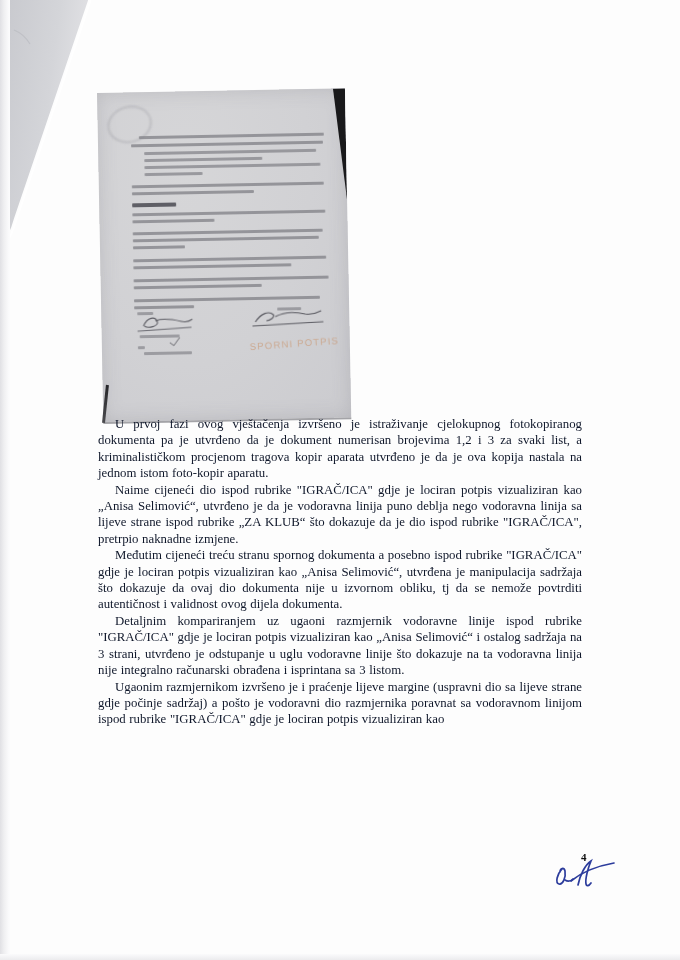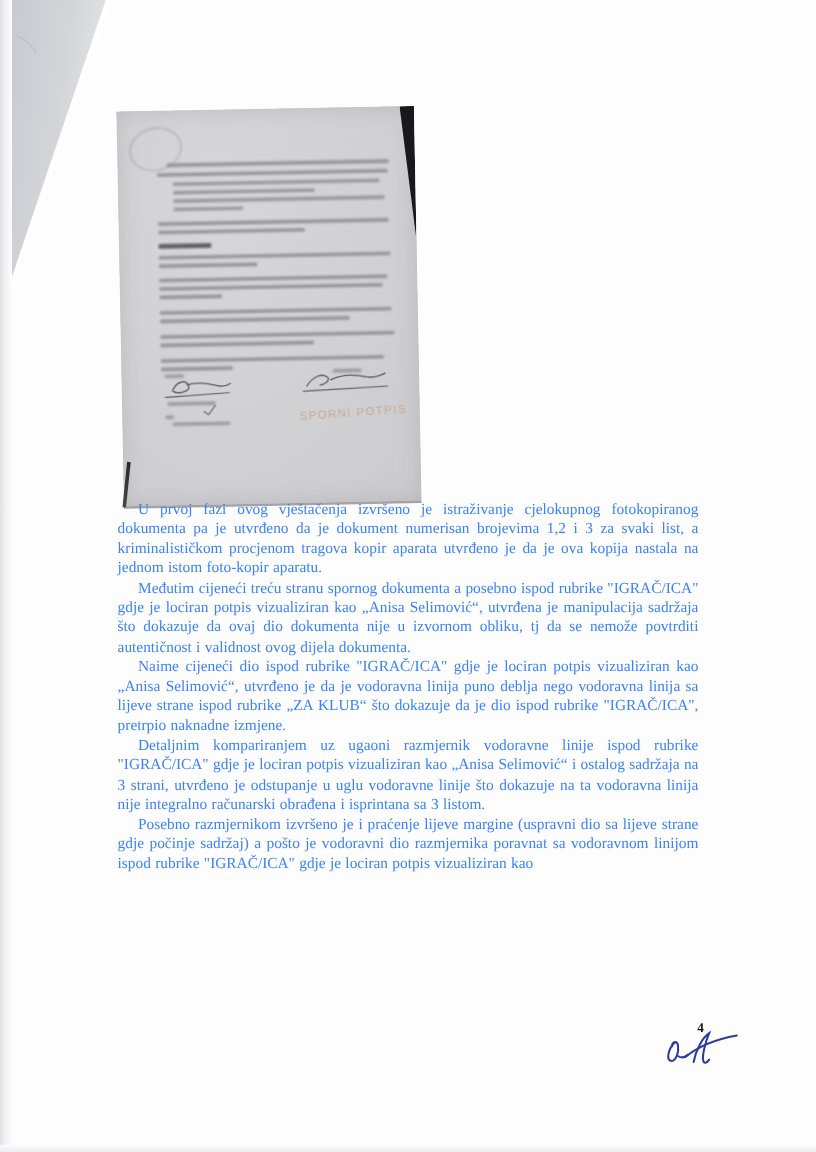--- a/index.html
+++ b/index.html
@@ -53,21 +53,21 @@
   .corner-sliver{
     position:absolute;left:1px;top:292px;width:3px;height:38px;
     background:linear-gradient(to bottom,#27272a,#4a4a4e);
     transform:rotate(7deg);
   }
   .scribble{position:absolute;filter:blur(.4px);opacity:.85;}
   .annotation-svg{position:absolute;left:146px;top:246px;filter:blur(.5px);opacity:.6;}
   
   .body-text{
     position:absolute;left:98px;top:416px;width:484px;
-    color:#3b82f6;
+    color:#0f172a;
     font-size:12.8px;line-height:16.4px;
   }
   .body-text p{
     margin:0;text-align:justify;text-indent:17px;
     word-spacing:.4px;
   }
   
   .page-number{
     position:absolute;left:581px;top:851px;
     font-size:11px;font-weight:bold;color:#111;
@@ -146,24 +146,24 @@
       <path d="M2 7 L6 10 L12 2" stroke="#55555c" stroke-width="1" fill="none"></path>
     </svg>
 
     <svg class="annotation-svg" width="100" height="24">
       <text x="2" y="14" transform="rotate(-3 2 14)" font-family="Liberation Sans, sans-serif" font-size="9.5" letter-spacing="1.2" fill="#c98e62">SPORNI POTPIS</text>
     </svg>
   </div>
 
   <div class="body-text">
     <p>U prvoj fazi ovog vještačenja izvršeno je istraživanje cjelokupnog fotokopiranog dokumenta pa je utvrđeno da je dokument numerisan brojevima 1,2 i 3 za svaki list, a kriminalističkom procjenom tragova kopir aparata utvrđeno je da je ova kopija nastala na jednom istom foto-kopir aparatu.</p>
+    <p>Naime cijeneći dio ispod rubrike "IGRAČ/ICA" gdje je lociran potpis vizualiziran kao „Anisa Selimović“, utvrđeno je da je vodoravna linija puno deblja nego vodoravna linija sa lijeve strane ispod rubrike „ZA KLUB“ što dokazuje da je dio ispod rubrike "IGRAČ/ICA", pretrpio naknadne izmjene.</p>
     <p>Međutim cijeneći treću stranu spornog dokumenta a posebno ispod rubrike "IGRAČ/ICA" gdje je lociran potpis vizualiziran kao „Anisa Selimović“, utvrđena je manipulacija sadržaja što dokazuje da ovaj dio dokumenta nije u izvornom obliku, tj da se nemože povtrditi autentičnost i validnost ovog dijela dokumenta.</p>
-    <p>Naime cijeneći dio ispod rubrike "IGRAČ/ICA" gdje je lociran potpis vizualiziran kao „Anisa Selimović“, utvrđeno je da je vodoravna linija puno deblja nego vodoravna linija sa lijeve strane ispod rubrike „ZA KLUB“ što dokazuje da je dio ispod rubrike "IGRAČ/ICA", pretrpio naknadne izmjene.</p>
     <p>Detaljnim kompariranjem uz ugaoni razmjernik vodoravne linije ispod rubrike "IGRAČ/ICA" gdje je lociran potpis vizualiziran kao „Anisa Selimović“ i ostalog sadržaja na 3 strani, utvrđeno je odstupanje u uglu vodoravne linije što dokazuje na ta vodoravna linija nije integralno računarski obrađena i isprintana sa 3 listom.</p>
-    <p>Posebno razmjernikom izvršeno je i praćenje lijeve margine (uspravni dio sa lijeve strane gdje počinje sadržaj) a pošto je vodoravni dio razmjernika poravnat sa vodoravnom linijom ispod rubrike "IGRAČ/ICA" gdje je lociran potpis vizualiziran kao</p>
+    <p>Ugaonim razmjernikom izvršeno je i praćenje lijeve margine (uspravni dio sa lijeve strane gdje počinje sadržaj) a pošto je vodoravni dio razmjernika poravnat sa vodoravnom linijom ispod rubrike "IGRAČ/ICA" gdje je lociran potpis vizualiziran kao</p>
   </div>
 
   <div class="page-number">4</div>
   <svg class="initials-svg" width="70" height="40">
     <g fill="none" stroke="#2c3c9c" stroke-width="1.7" stroke-linecap="round">
       <path d="M12 15 C7 20 5 29 9 30 C13 31 16 23 15 17 C14 13 10 14 10 18"></path>
       <path d="M15 26 C18 28 21 27 23 25"></path>
       <path d="M28 31 C30 21 35 11 41 7 C38 14 35 25 36 30 C36.5 32.5 39 32 41 29"></path>
       <path d="M21 27 C32 18 47 12 64 9"></path>
     </g>

